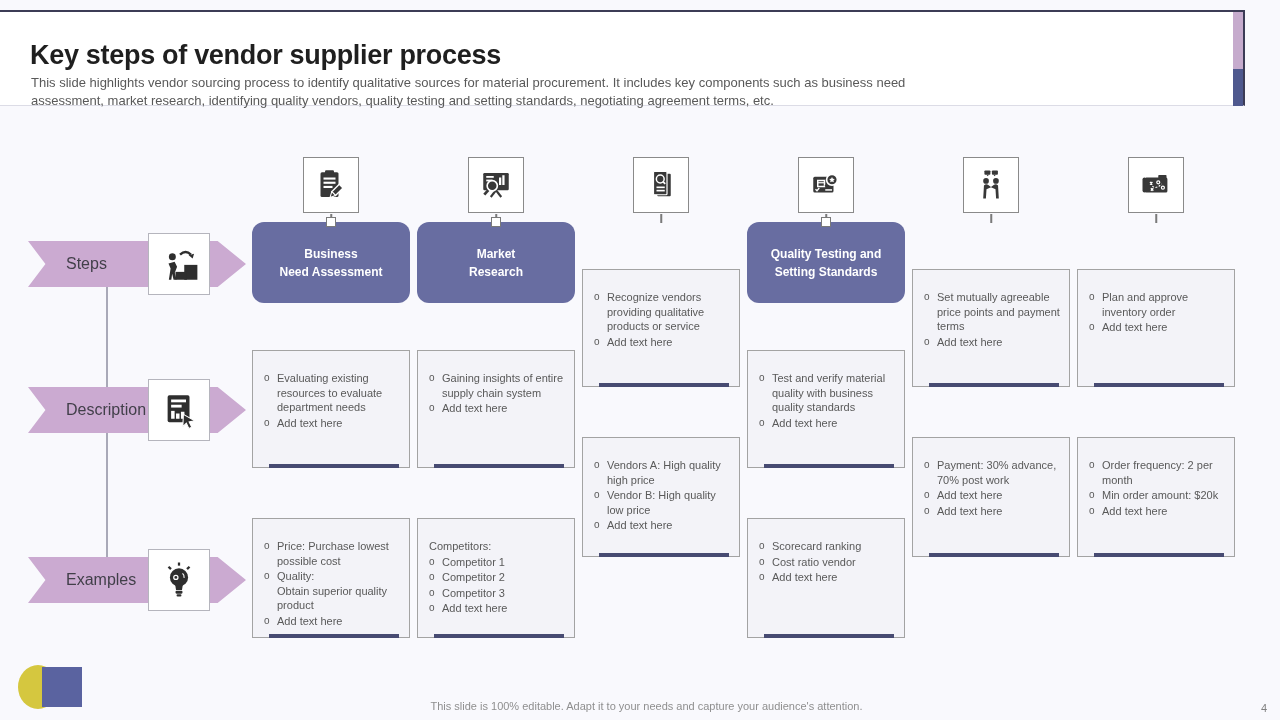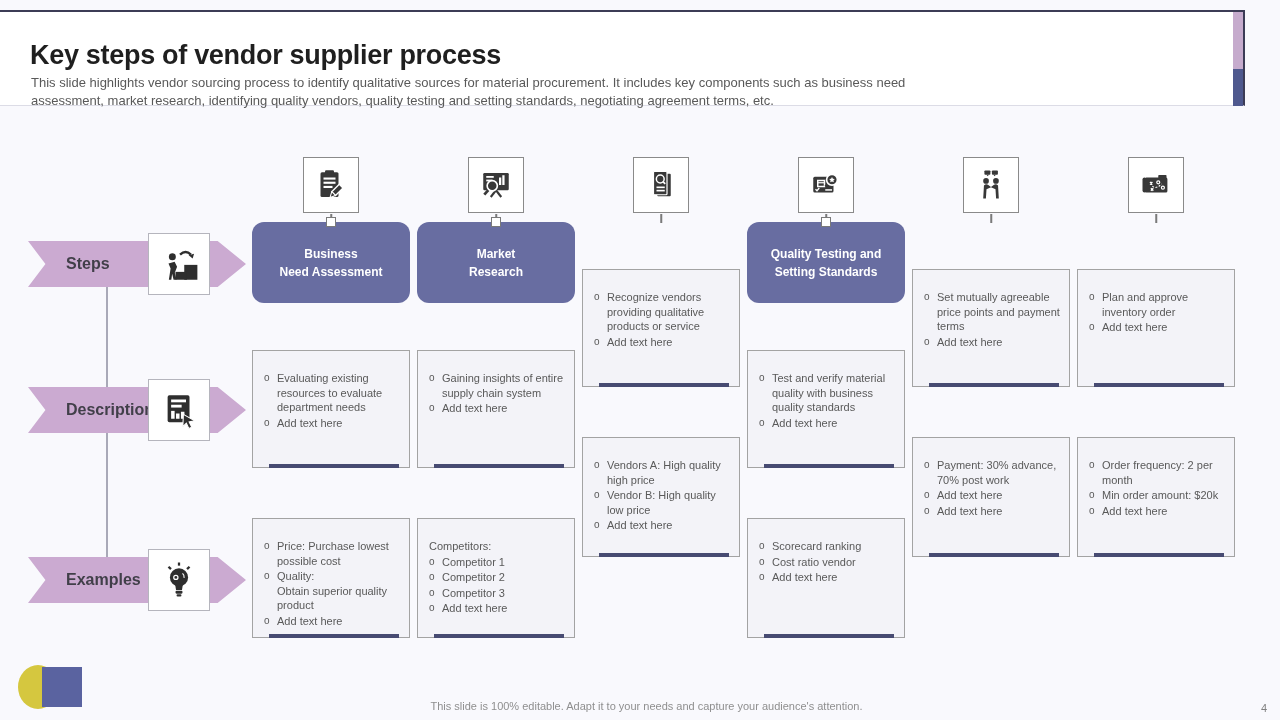--- a/index.html
+++ b/index.html
@@ -15,21 +15,21 @@
   .slide-subtitle{position:absolute;left:31px;top:62px;width:920px;font-size:13px;color:#595959;
                   line-height:1.4;}
   .accent-light{position:absolute;right:0;top:0;width:10px;height:57px;background:var(--accent_bar_light,#c6abcd);}
   .accent-dark{position:absolute;right:0;top:57px;width:10px;height:37px;background:var(--accent_bar_dark,#4f598e);}
 
   
   .vline{position:absolute;left:106px;top:266px;width:2px;height:314px;background:#a9a9b8;}
   .rail-arrow{position:absolute;left:28px;width:218px;height:46px;background:var(--arrow,#cbaad1);
               clip-path:polygon(0 0,87% 0,100% 50%,87% 100%,0 100%,8% 50%);
               display:flex;align-items:center;padding-left:38px;box-sizing:border-box;z-index:1;}
-  .rail-label{font-size:16px;font-weight:700;color:#413f49;}
+  .rail-label{font-size:16px;font-weight:400;color:#413f49;}
   .rail-iconbox{position:absolute;left:148px;width:62px;height:62px;background:#fff;border:1px solid #b5b5bd;
                 box-sizing:border-box;display:flex;align-items:center;justify-content:center;z-index:2;}
   .rail-iconbox svg{width:42px;height:42px;}
 
   
   .columns{position:absolute;left:252px;top:155px;display:flex;gap:7px;}
   .col{width:158px;display:flex;flex-direction:column;}
   .icon-cell{height:67px;position:relative;display:flex;justify-content:center;}
   .icon-box{width:56px;height:56px;margin-top:2px;background:#fff;border:1px solid #8a8a8a;
             box-sizing:border-box;display:flex;align-items:center;justify-content:center;}

